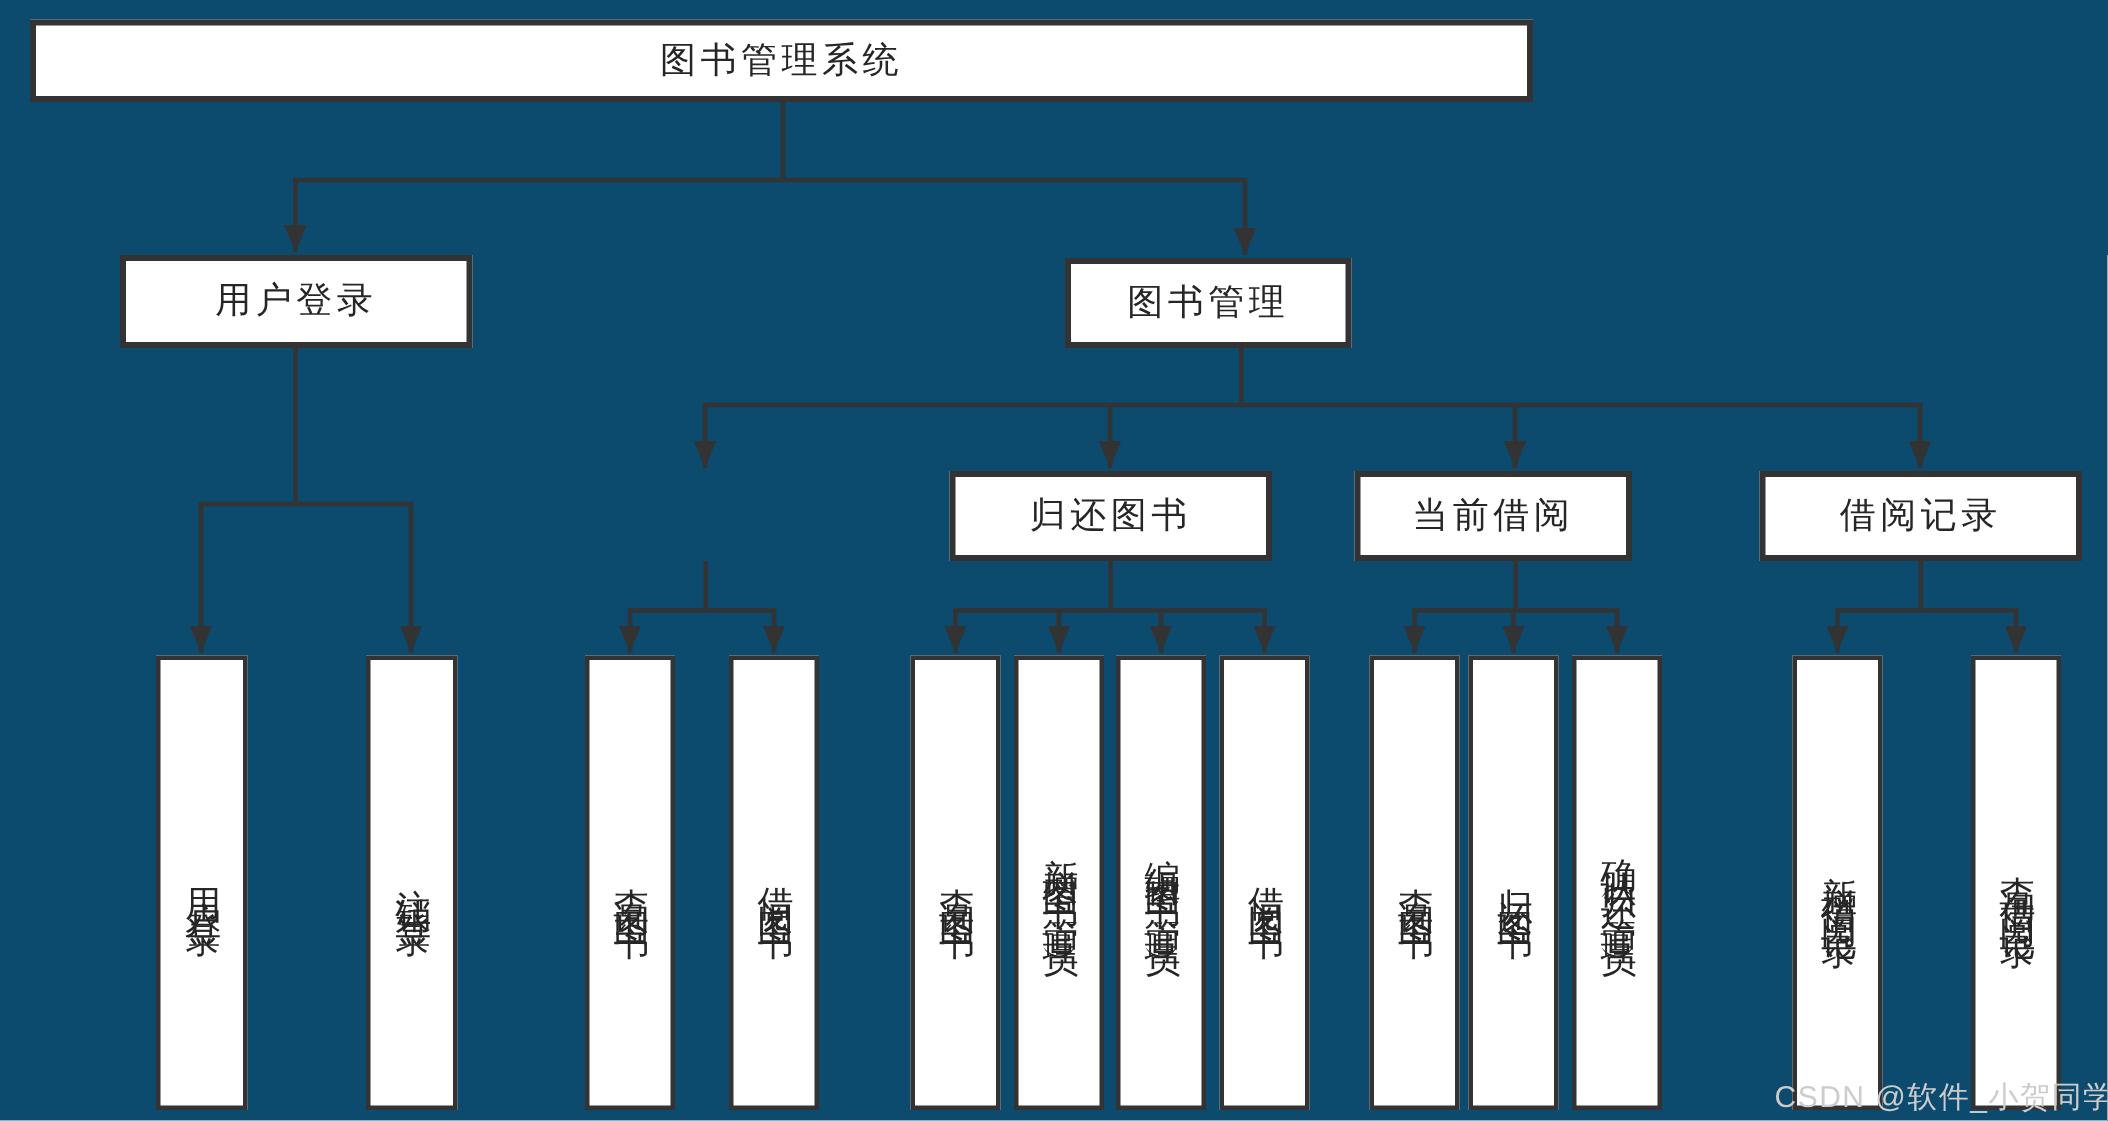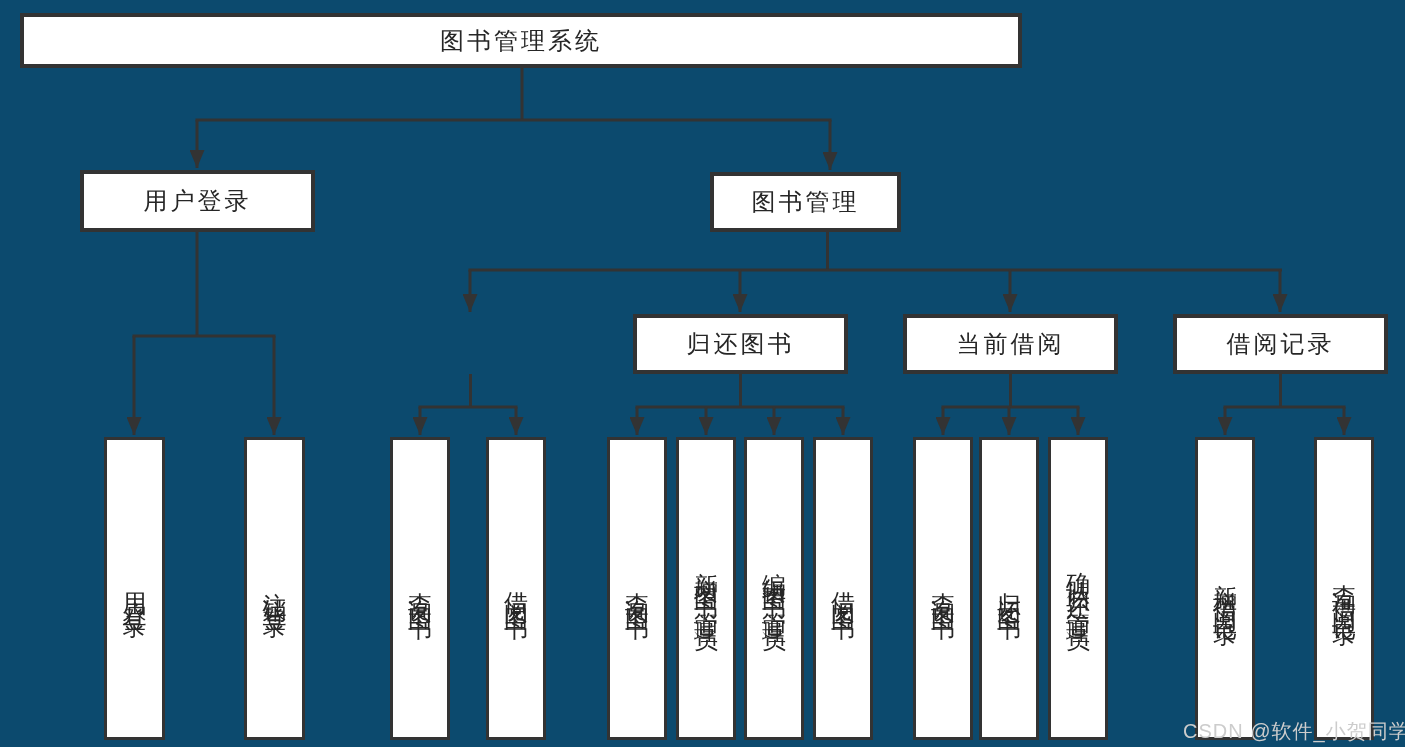--- a/index.html
+++ b/index.html
@@ -122,21 +122,21 @@
   <div class="box lvl" style="left:80px;top:170px;width:235px;height:62px">
     <span class="hlabel">用户登录</span>
   </div>
   <div class="box lvl" style="left:710px;top:172px;width:191px;height:60px">
     <span class="hlabel">图书管理</span>
   </div>
 
   <div class="box lvl" style="left:633px;top:314px;width:215px;height:60px">
     <span class="hlabel">归还图书</span>
   </div>
-  <div class="box lvl" style="left:903px;top:314px;width:215px;height:60px">
+  <div class="box lvl" style="left:903px;top:314px;width:185px;height:60px">
     <span class="hlabel">当前借阅</span>
   </div>
   <div class="box lvl" style="left:1173px;top:314px;width:215px;height:60px">
     <span class="hlabel">借阅记录</span>
   </div>
 
   <div class="box" style="left:104px;top:437px;width:61px;height:303px">
     <span class="vtext">用户登录</span>
   </div>
   <div class="box" style="left:244px;top:437px;width:61px;height:303px">

